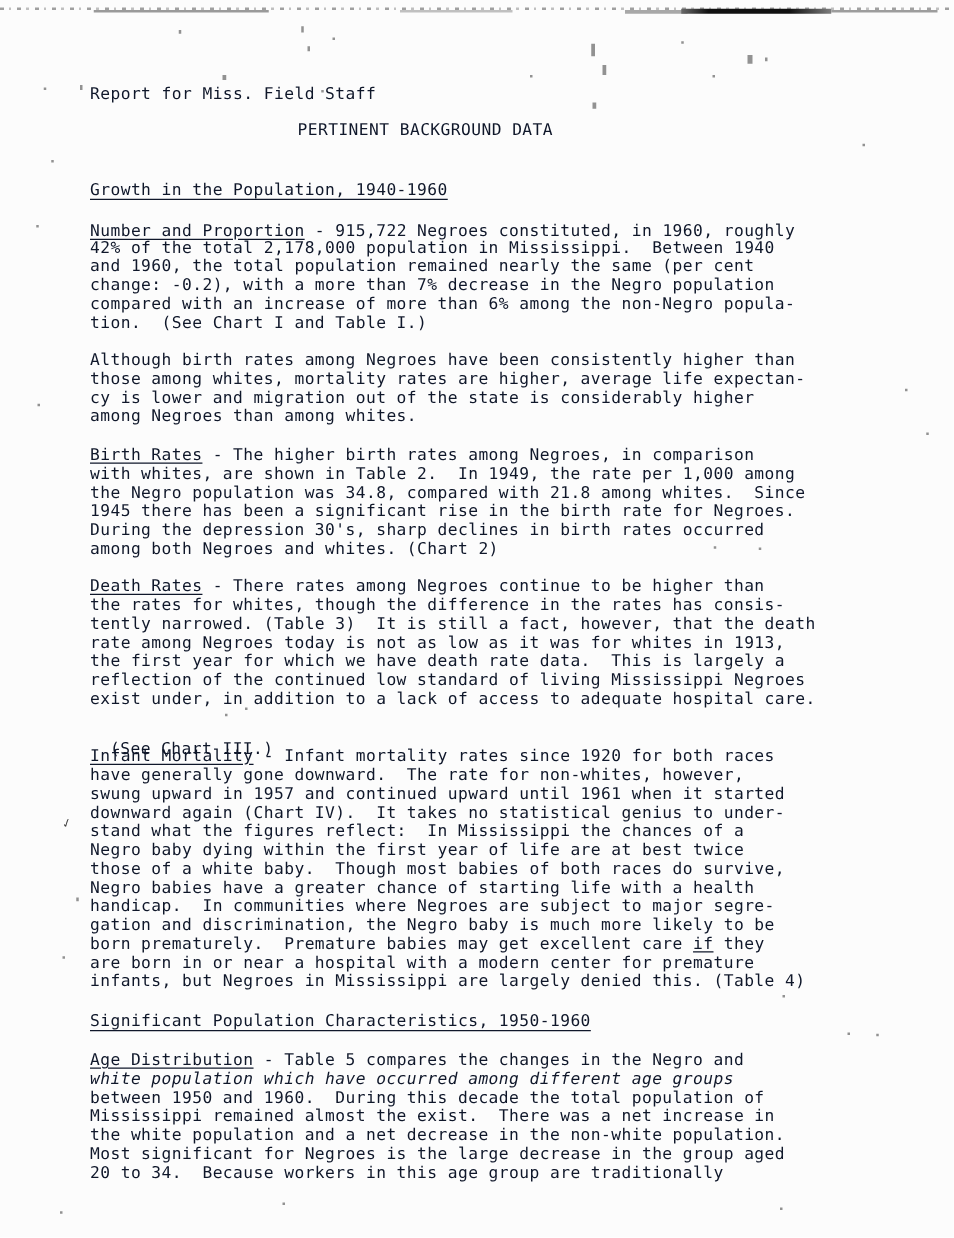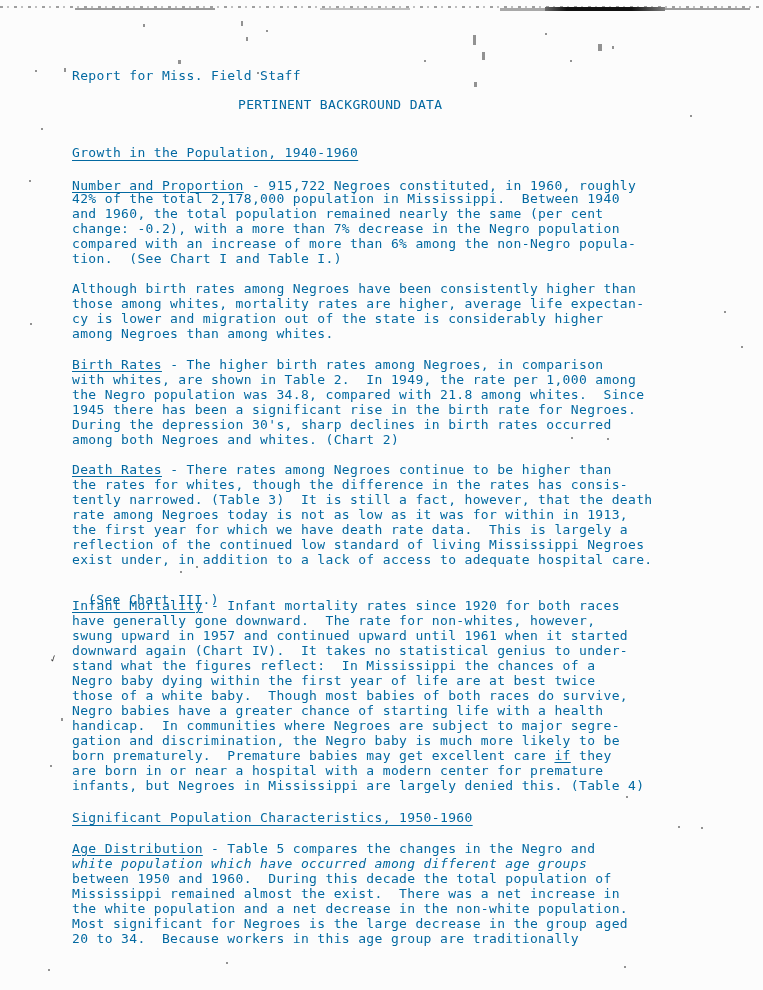--- a/index.html
+++ b/index.html
@@ -88,21 +88,21 @@
     top: 0;
     width: 763px;
     height: 990px;
   }
   .ln {
     position: absolute;
     left: 72px;
     font-size: 13.0px;
     line-height: 15.2px;
     letter-spacing: 0.35px;
-    color: #0369a1;
+    color: #0f172a;
     white-space: pre;
     font-family: "DejaVu Sans Mono", "Liberation Mono", monospace;
   }
   .ln.indent-title { left: 238px; }
 
   .u     { text-decoration: underline; text-underline-offset: 2px; }
   .u-hdr { text-decoration: underline; text-underline-offset: 2.5px; }
 </style>
 </head>
 <body>
@@ -176,21 +176,21 @@
     <div class="ln" style="top:357px;"><span class="u">Birth Rates</span><span> - The higher birth rates among Negroes, in comparison</span></div>
     <div class="ln" style="top:372px;">with whites, are shown in Table 2.  In 1949, the rate per 1,000 among</div>
     <div class="ln" style="top:387px;">the Negro population was 34.8, compared with 21.8 among whites.  Since</div>
     <div class="ln" style="top:402px;">1945 there has been a significant rise in the birth rate for Negroes.</div>
     <div class="ln" style="top:417px;">During the depression 30's, sharp declines in birth rates occurred</div>
     <div class="ln" style="top:432px;">among both Negroes and whites. (Chart 2)</div>
 
     <div class="ln" style="top:462px;"><span class="u">Death Rates</span><span> - There rates among Negroes continue to be higher than</span></div>
     <div class="ln" style="top:477px;">the rates for whites, though the difference in the rates has consis-</div>
     <div class="ln" style="top:492px;">tently narrowed. (Table 3)  It is still a fact, however, that the death</div>
-    <div class="ln" style="top:507px;">rate among Negroes today is not as low as it was for within in 1913,</div>
+    <div class="ln" style="top:507px;">rate among Negroes today is not as low as it was for whites in 1913,</div>
     <div class="ln" style="top:522px;">the first year for which we have death rate data.  This is largely a</div>
     <div class="ln" style="top:537px;">reflection of the continued low standard of living Mississippi Negroes</div>
     <div class="ln" style="top:552px;">exist under, in addition to a lack of access to adequate hospital care.</div>
     <div class="ln" style="top:592px;margin-left:16px;">(See Chart III.)</div>
 
     <div class="ln" style="top:598px;"><span class="u">Infant Mortality</span><span> - Infant mortality rates since 1920 for both races</span></div>
     <div class="ln" style="top:613px;">have generally gone downward.  The rate for non-whites, however,</div>
     <div class="ln" style="top:628px;">swung upward in 1957 and continued upward until 1961 when it started</div>
     <div class="ln" style="top:643px;text-align:right;">downward again (Chart IV).  It takes no statistical genius to under-</div>
     <div class="ln" style="top:658px;">stand what the figures reflect:  In Mississippi the chances of a</div>

